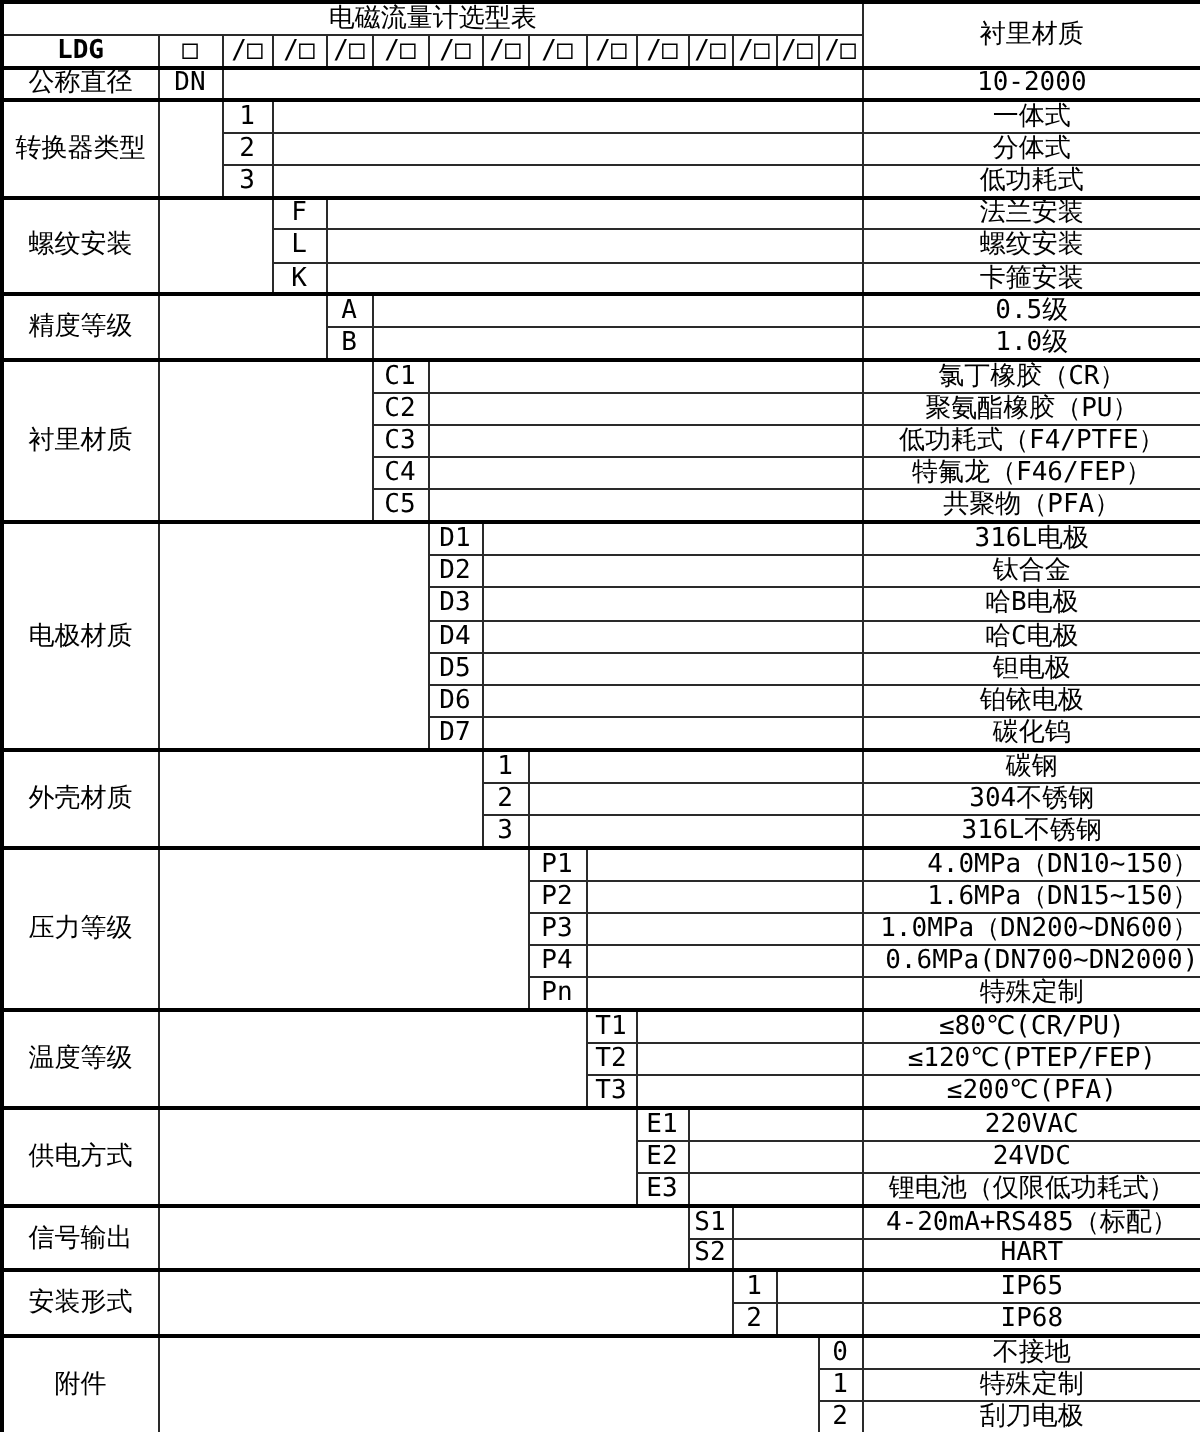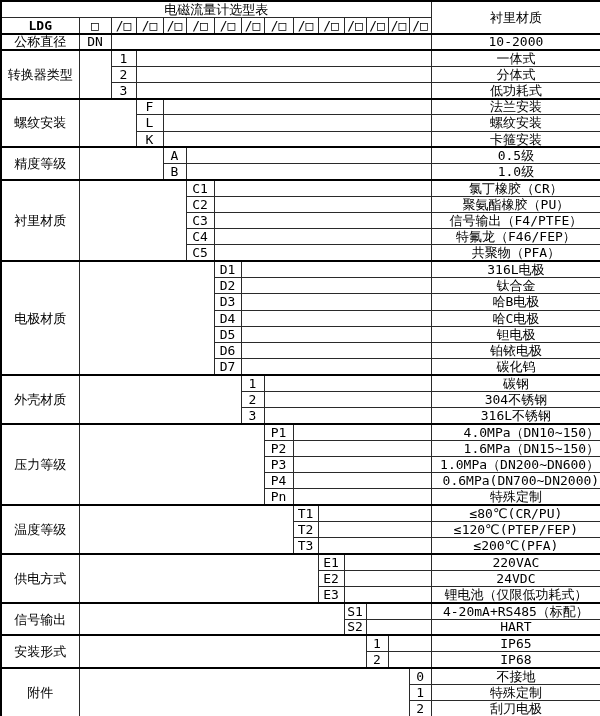--- a/index.html
+++ b/index.html
@@ -144,21 +144,21 @@
     <td class="desc">氯丁橡胶（CR）</td>
   </tr>
   <tr>
     <td class="code">C2</td>
     <td class="filler" colspan="9"></td>
     <td class="desc">聚氨酯橡胶（PU）</td>
   </tr>
   <tr>
     <td class="code">C3</td>
     <td class="filler" colspan="9"></td>
-    <td class="desc">信号输出（F4/PTFE）</td>
+    <td class="desc">低功耗式（F4/PTFE）</td>
   </tr>
   <tr>
     <td class="code">C4</td>
     <td class="filler" colspan="9"></td>
     <td class="desc">特氟龙（F46/FEP）</td>
   </tr>
   <tr>
     <td class="code">C5</td>
     <td class="filler" colspan="9"></td>
     <td class="desc">共聚物（PFA）</td>

